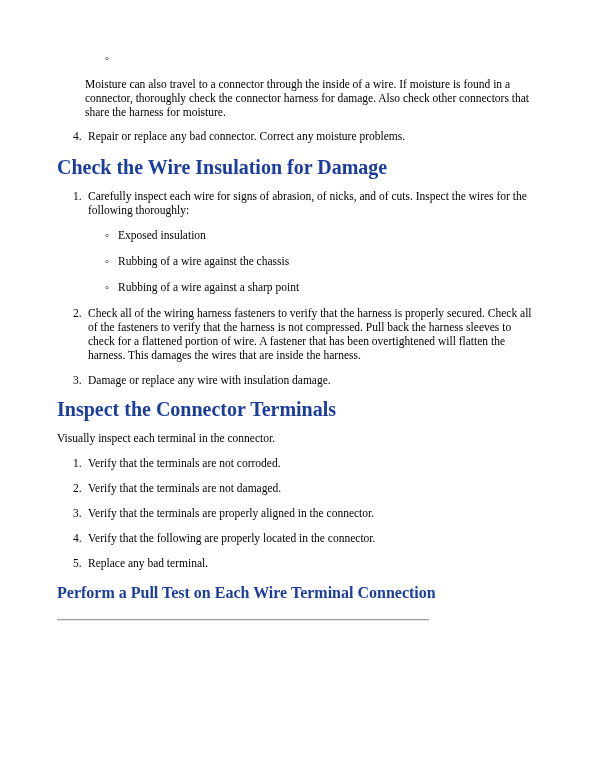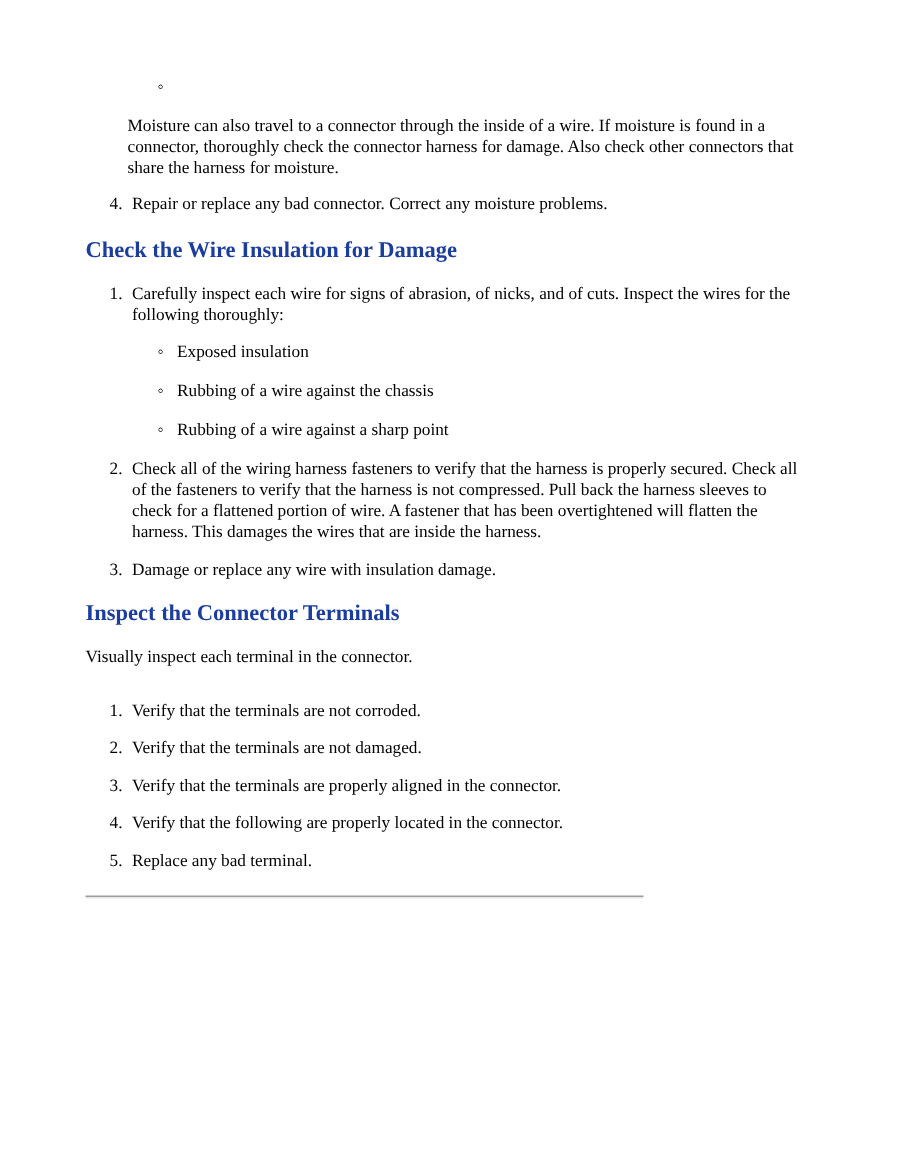--- a/index.html
+++ b/index.html
@@ -25,35 +25,35 @@
     margin: 0 0 12px 48px;
   }
   .bullet-marker {
     flex: none;
     width: 13px;
   }
   .indent-para {
     margin: 0 0 10px 28px;
   }
   .plain-para {
-    margin: 0 0 22px 0;
+    margin: 0 0 11px 0;
   }
   .step {
     display: flex;
     margin: 0 0 11px 16px;
   }
   .step-num {
     flex: none;
     width: 15px;
   }
   .step-text {
     flex: 1;
   }
   h2.section-heading {
-    font-size: 15px;
+    font-size: 20px;
     line-height: 19px;
     font-weight: bold;
     color: var(--color-heading, #1b3e9e);
     margin: 15px 0 12px 0;
   }
   h2.section-heading.tight-top {
     margin-top: 13px;
   }
   h2.section-heading.final-heading {
     font-size: 16px;
@@ -133,16 +133,17 @@
   </div>
   <div class="step">
     <span class="step-num">4.</span>
     <span class="step-text">Verify that the following are properly located in the connector.</span>
   </div>
   <div class="step">
     <span class="step-num">5.</span>
     <span class="step-text">Replace any bad terminal.</span>
   </div>
 
+  <h2 class="section-heading final-heading">Perform a Pull Test on Each Wire Terminal Connection</h2>
 
   <div class="rule"></div>
 
 </div>
 
 </body></html>

